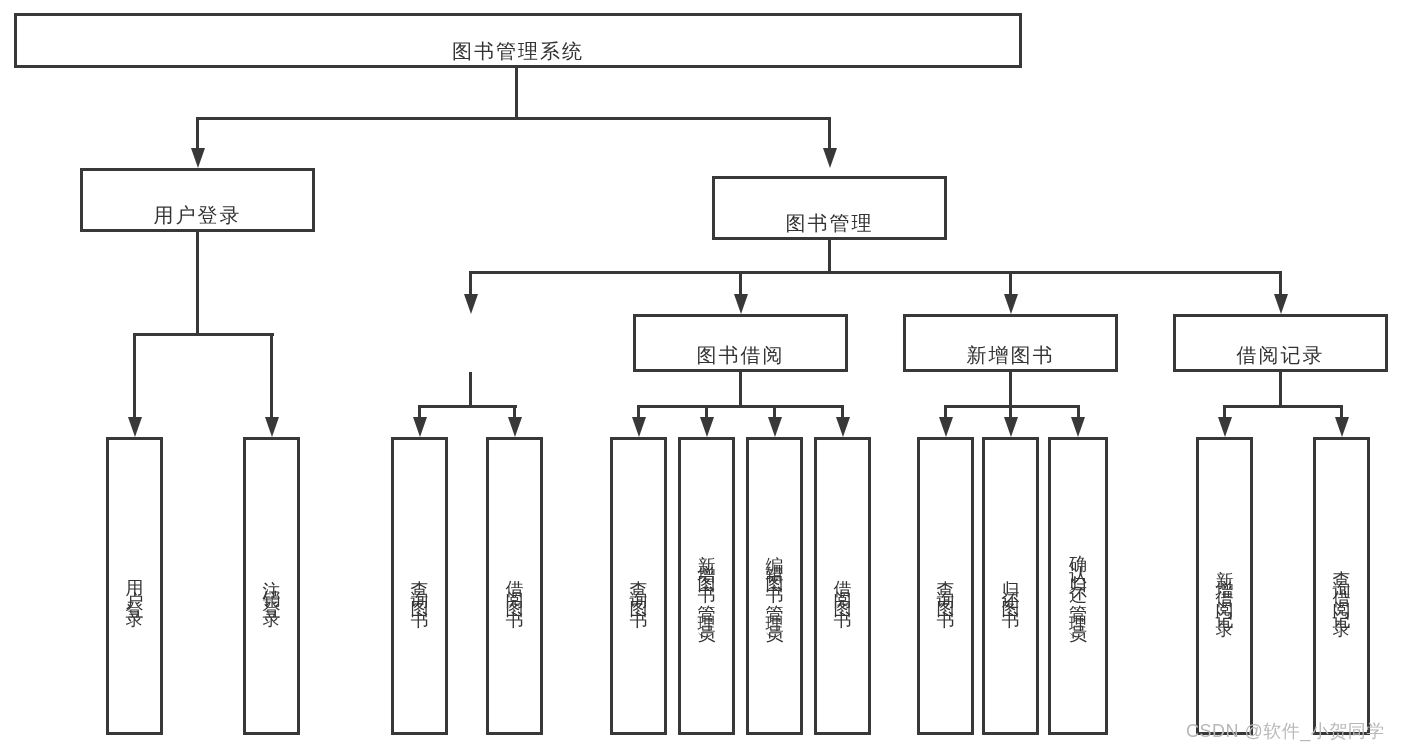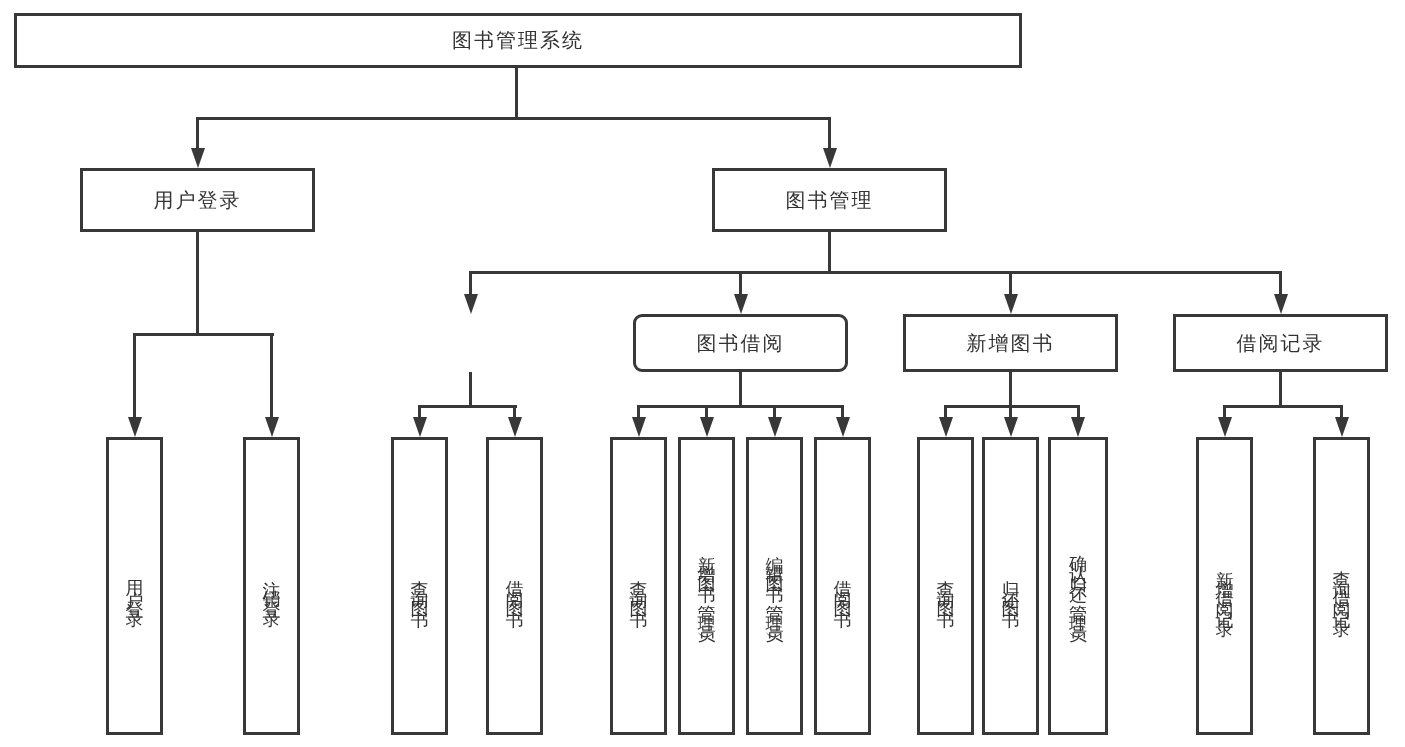--- a/index.html
+++ b/index.html
@@ -3,21 +3,21 @@
 <meta charset="utf-8">
 <style>
   html,body{margin:0;padding:0;background:#fff;}
   #stage{
     position:relative;width:1405px;height:747px;background:#ffffff;
     font-family:"Liberation Sans","DejaVu Sans",sans-serif;color:#333333;
     overflow:hidden;
   }
   .box{
     position:absolute;box-sizing:border-box;background:#ffffff;
-    border:3px solid #383838;display:flex;align-items:center;justify-content:center;
+    border:3px solid #383838;display:flex;align-items:flex-end;justify-content:center;
     z-index:2;
   }
   .box .lbl{font-size:20px;letter-spacing:2px;color:#333333;white-space:nowrap;}
   .vbox{
     position:absolute;box-sizing:border-box;background:#ffffff;
     border:3px solid #383838;display:flex;align-items:center;justify-content:center;
     z-index:2;width:57px;top:437px;height:298px;
   }
   .vbox .lbl{
     writing-mode:vertical-rl;text-orientation:mixed;
@@ -42,26 +42,26 @@
 <div id="stage">
 
   <div class="box" style="left:14px;top:13px;width:1008px;height:55px;">
     <span class="lbl">图书管理系统</span>
   </div>
 
   <div class="box" style="left:80px;top:168px;width:235px;height:64px;">
     <span class="lbl">用户登录</span>
   </div>
 
-  <div class="box" style="left:712px;top:168px;width:235px;height:64px;">
+  <div class="box" style="left:712px;top:176px;width:235px;height:64px;">
     <span class="lbl">图书管理</span>
   </div>
 
 
-  <div class="box" style="left:633px;top:314px;width:215px;height:58px;border-radius:9px;">
+  <div class="box" style="left:633px;top:314px;width:215px;height:58px;">
     <span class="lbl">图书借阅</span>
   </div>
 
   <div class="box" style="left:903px;top:314px;width:215px;height:58px;">
     <span class="lbl">新增图书</span>
   </div>
 
   <div class="box" style="left:1173px;top:314px;width:215px;height:58px;">
     <span class="lbl">借阅记录</span>
   </div>
@@ -162,14 +162,15 @@
   <div class="arrow" style="left:1003.5px;top:417px;"></div>
   <div class="arrow" style="left:1071px;top:417px;"></div>
 
   <div class="vline" style="left:1279px;top:372px;height:35px;"></div>
   <div class="hline" style="left:1223px;top:405px;width:120px;"></div>
   <div class="vline" style="left:1223px;top:405px;height:16px;"></div>
   <div class="vline" style="left:1340px;top:405px;height:16px;"></div>
   <div class="arrow" style="left:1217.5px;top:417px;"></div>
   <div class="arrow" style="left:1334.5px;top:417px;"></div>
 
+  <div class="watermark">CSDN @软件_小贺同学</div>
 
 </div>
 
 </body></html>

